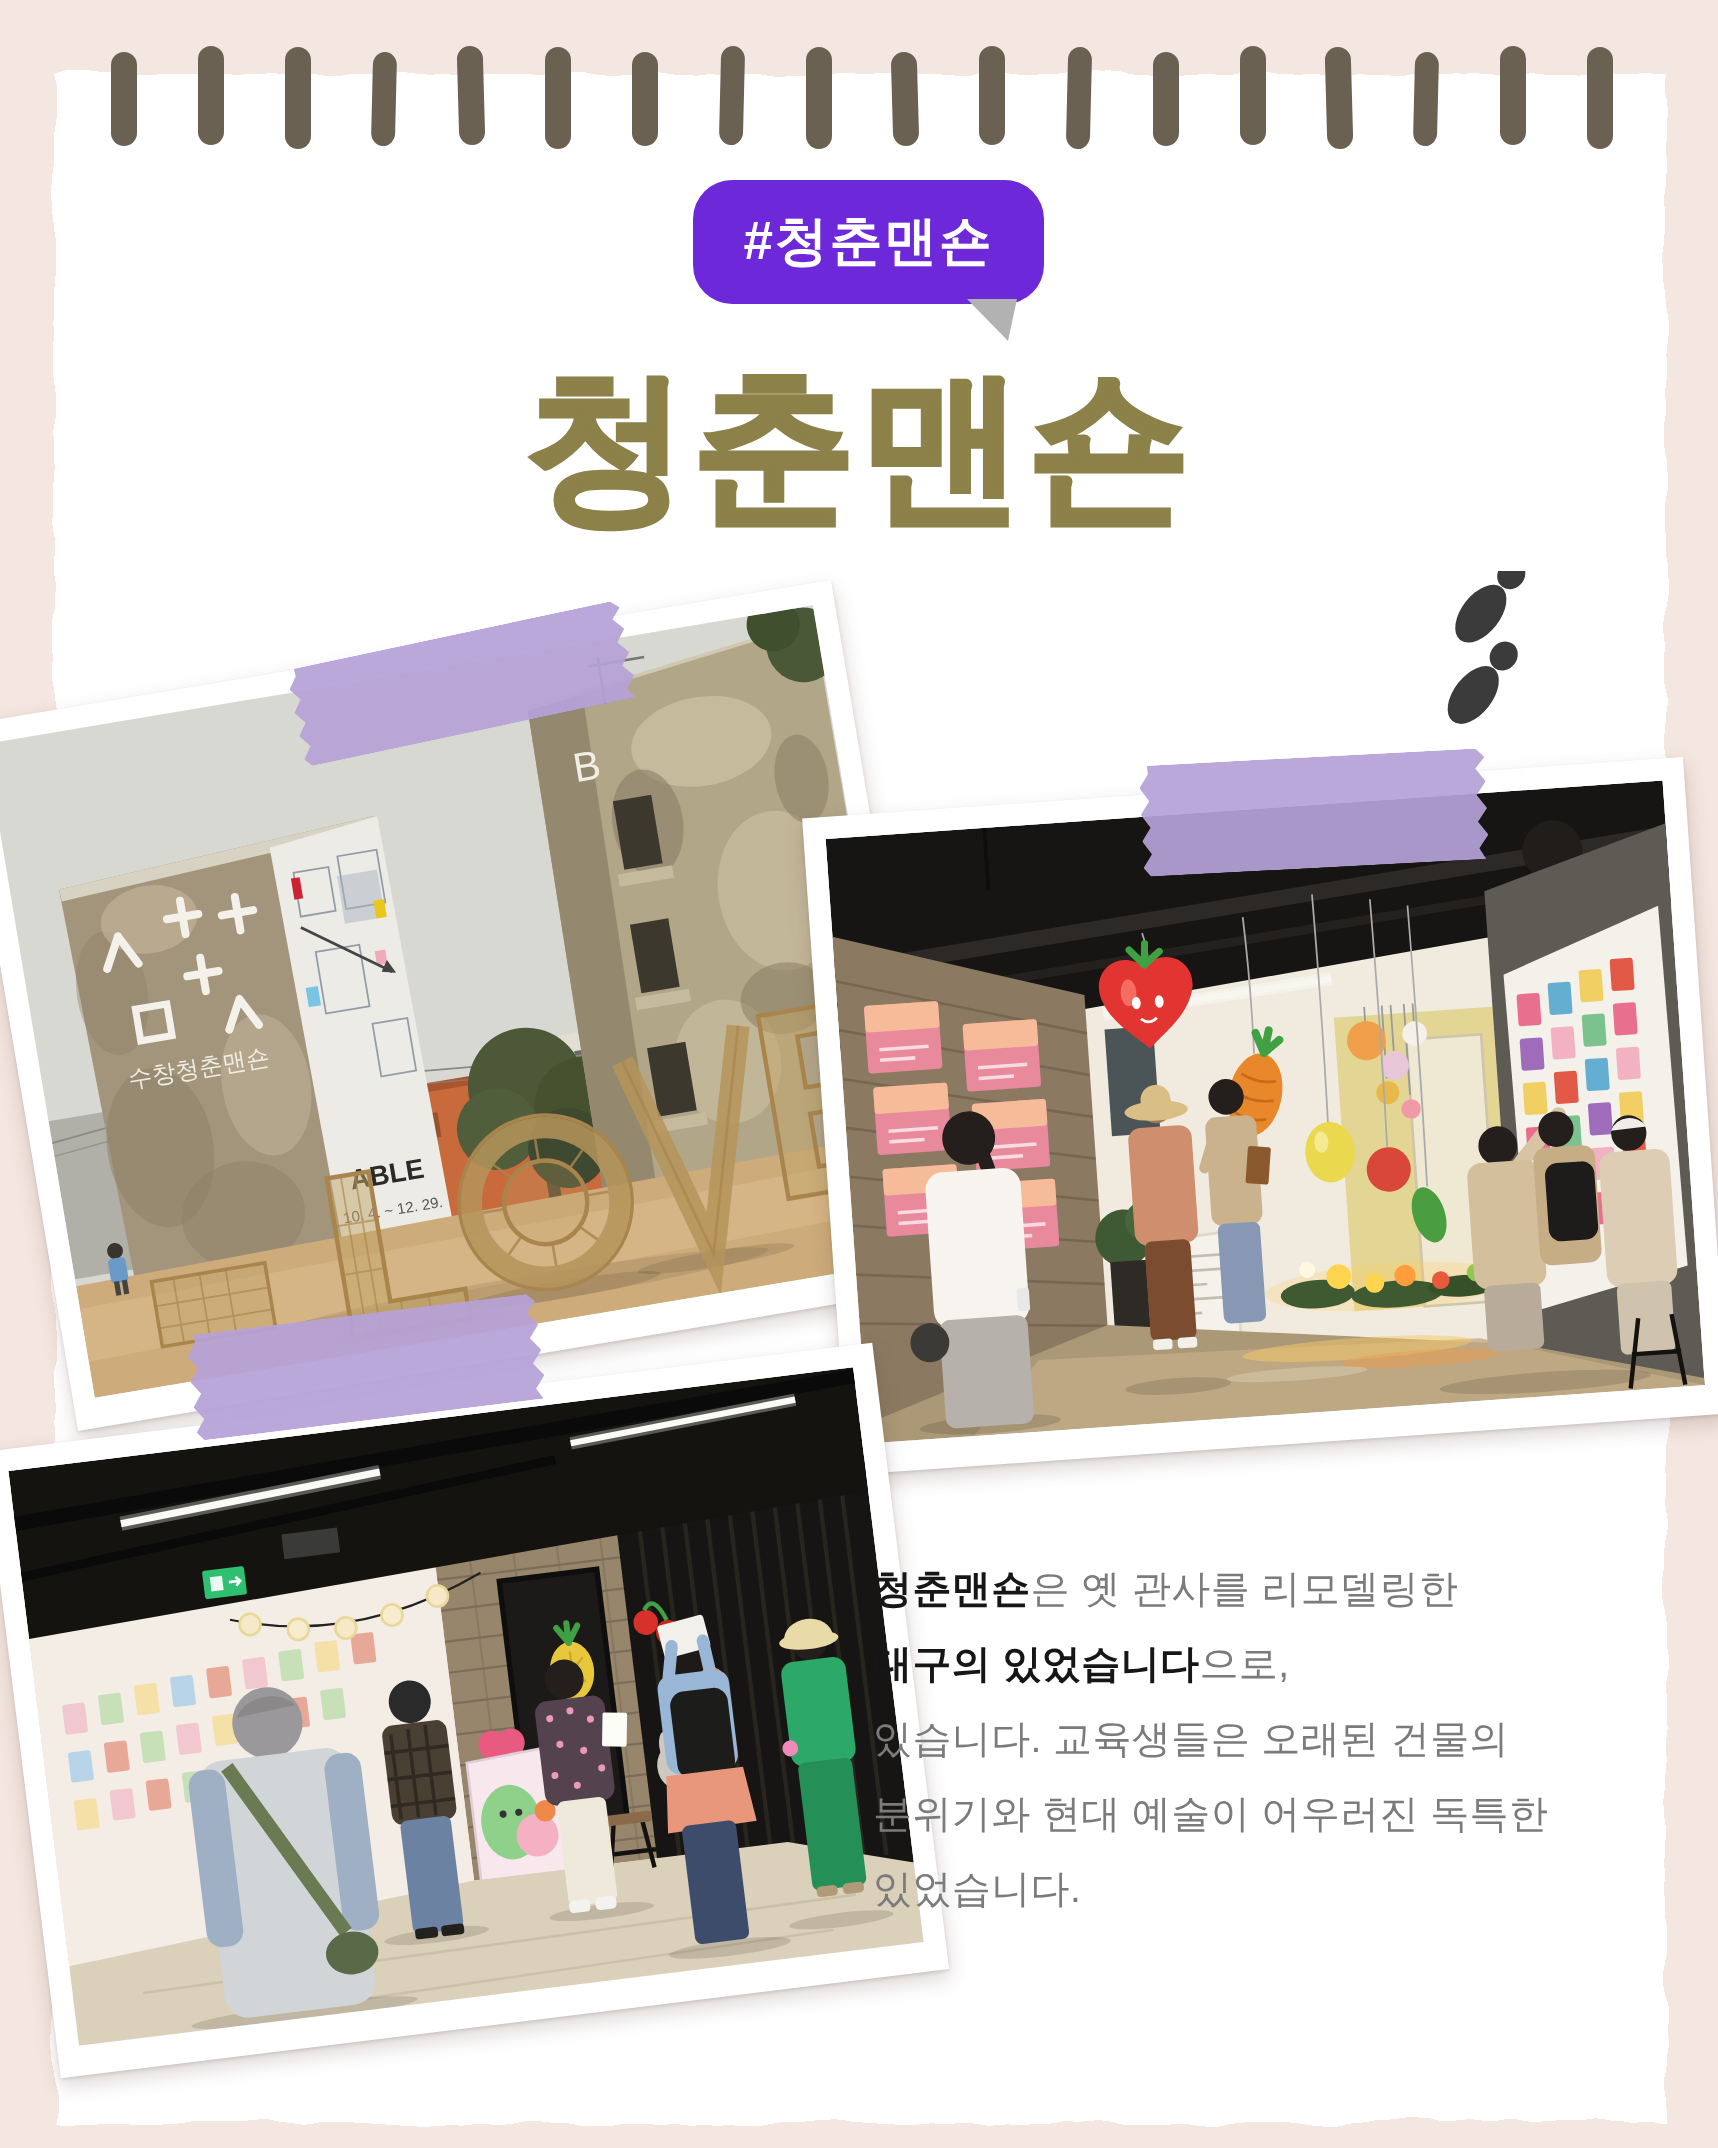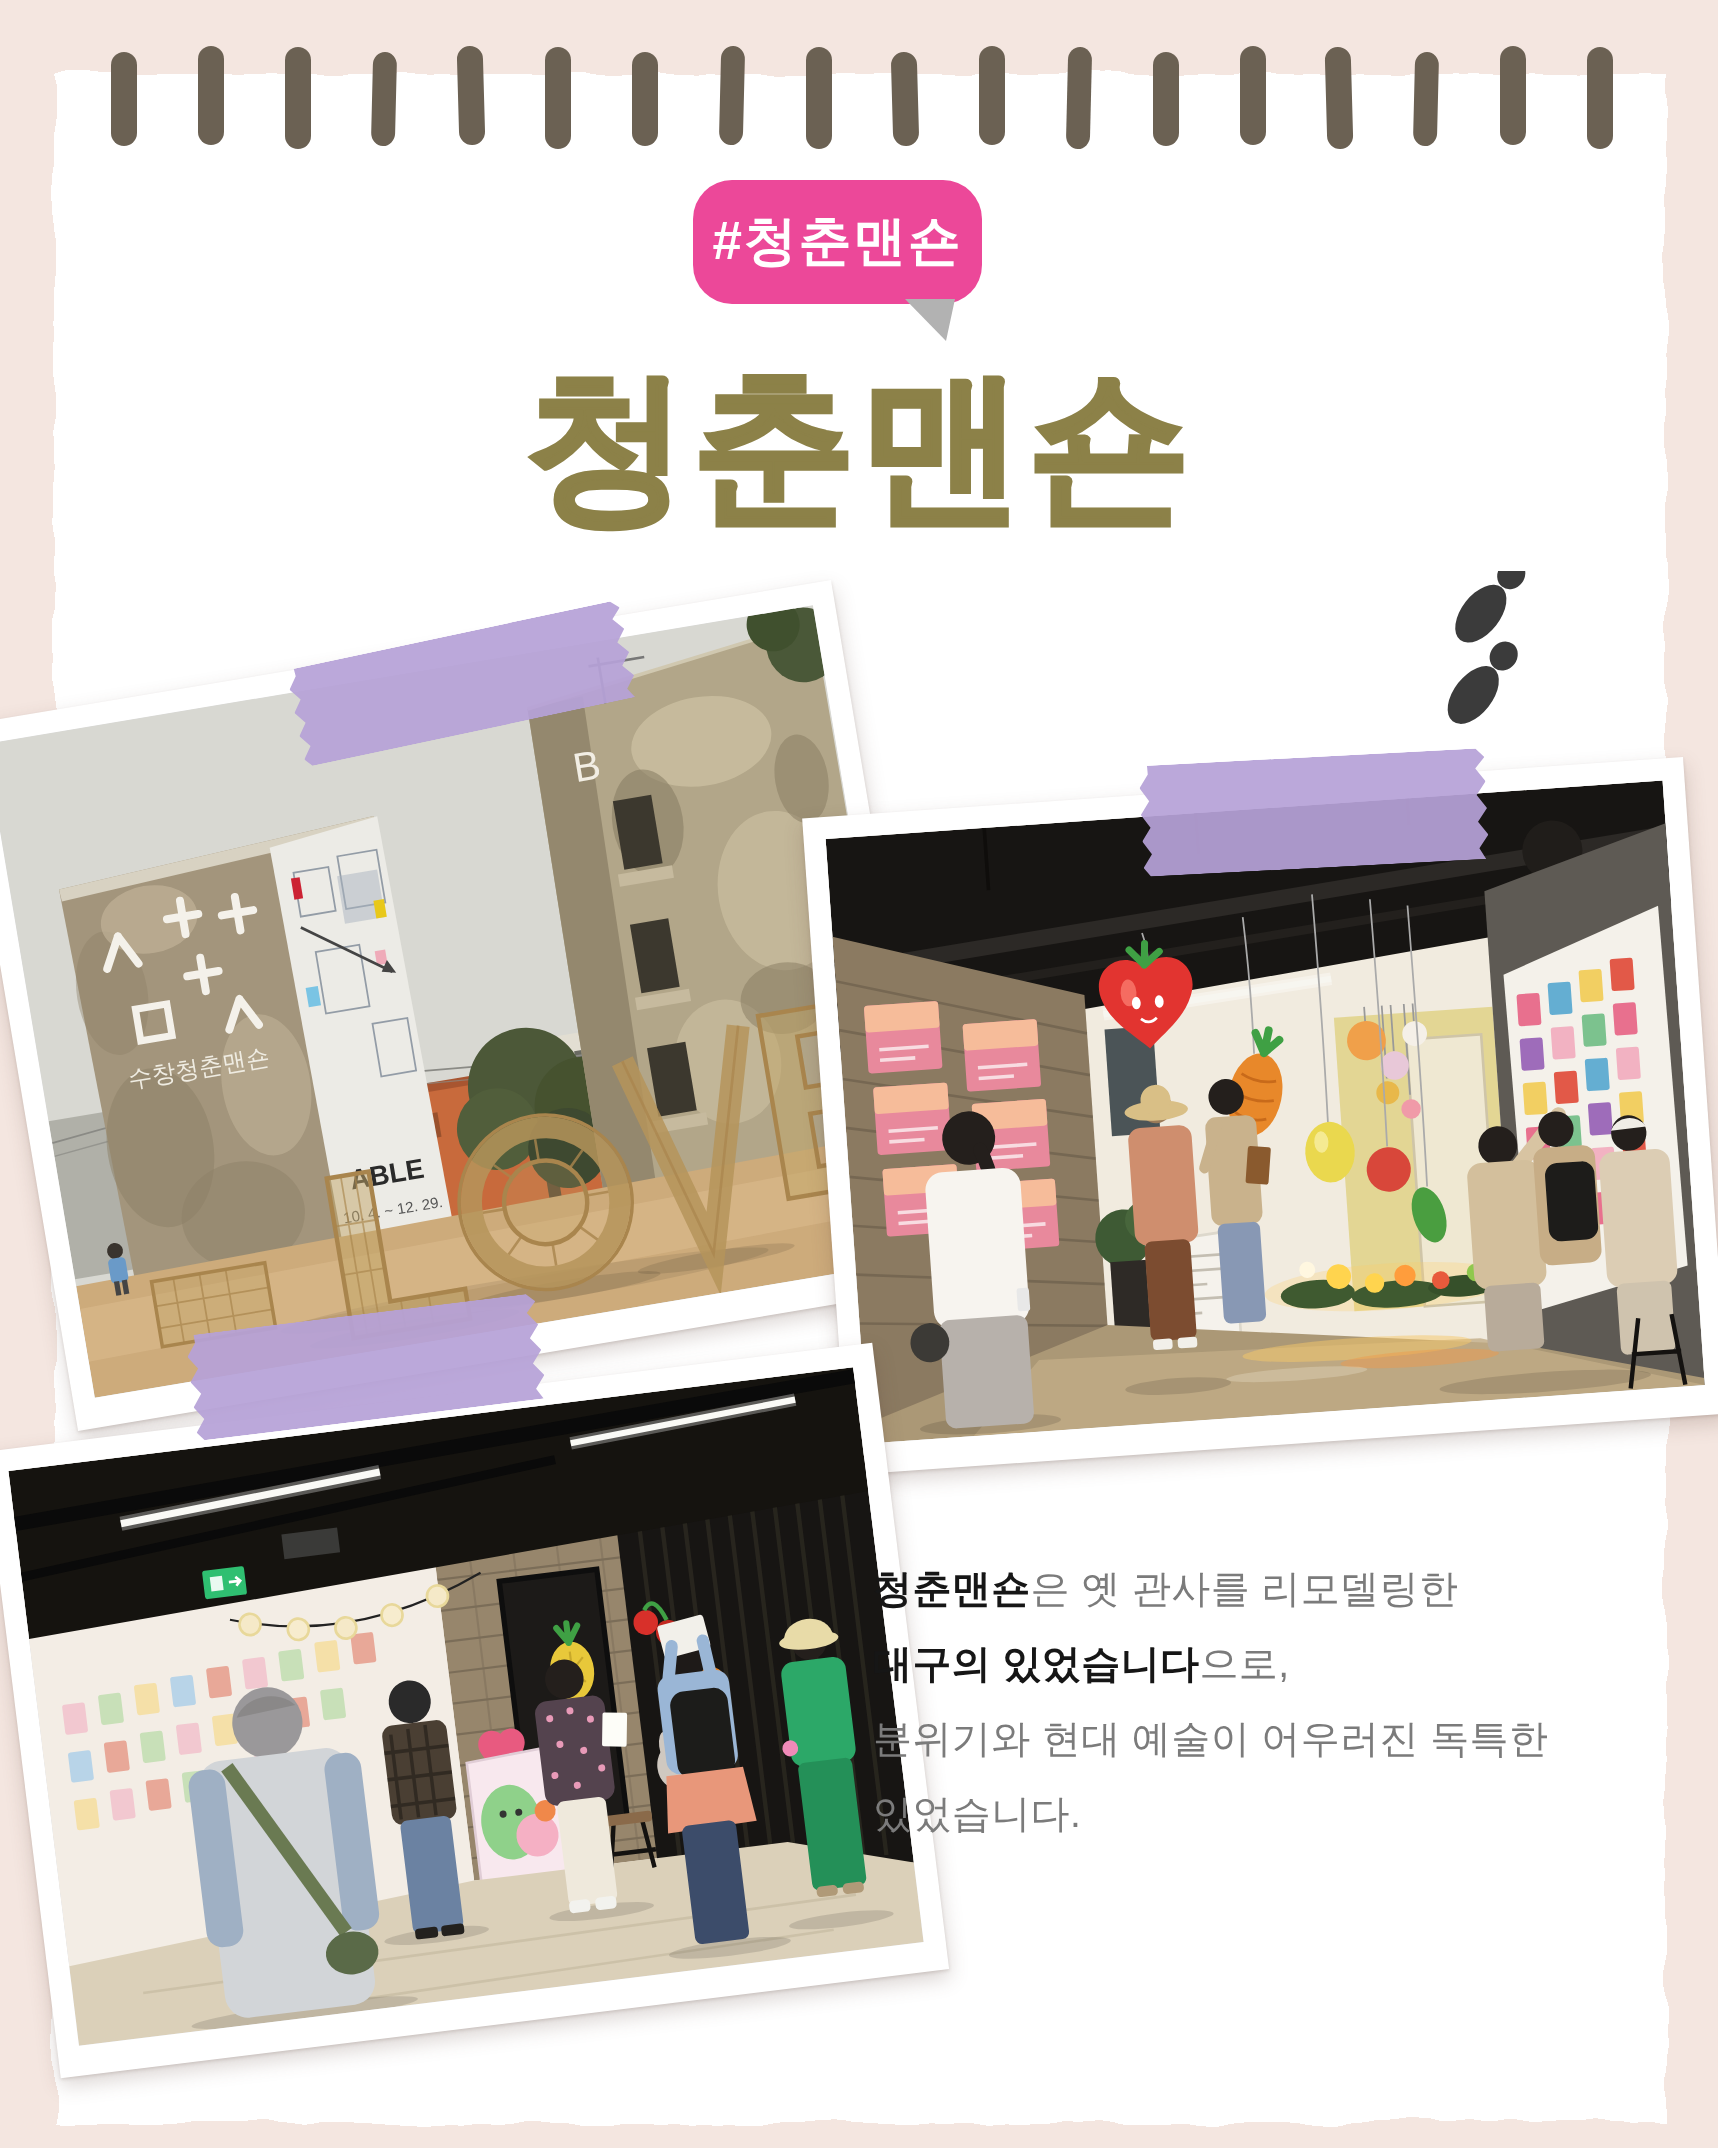--- a/index.html
+++ b/index.html
@@ -10,21 +10,21 @@
   
   .stitches{position:absolute;left:111px;top:44px;width:1502px;height:109px;display:flex;
             justify-content:space-between;align-items:flex-start;z-index:6;}
   .stitch{width:26px;background:#6b6153;border-radius:13.4px;}
   .stitch:nth-child(3n){height:102px;margin-top:3.4px;}
   .stitch:nth-child(3n+1){height:94px;margin-top:8.4px;}
   .stitch:nth-child(3n+2){height:99px;margin-top:1.7px;}
   .stitch:nth-child(4n){transform:rotate(1.4deg) scaleX(.92);}
   .stitch:nth-child(5n){transform:rotate(-1.6deg);}
   
-  .bubble{position:absolute;left:693px;top:180px;width:289px;height:124px;background:#ec4899;
+  .bubble{position:absolute;left:693px;top:180px;width:351px;height:124px;background:#6d28d9;
           border-radius:39px;z-index:6;display:flex;align-items:center;justify-content:center;}
   .bubble-tail{position:absolute;right:27px;bottom:-37px;width:50px;height:42px;background:#b2b2b2;
           clip-path:polygon(0 0,100% 0,82% 100%);}
   .bubble-text{color:#ffffff;font-size:53px;font-weight:bold;letter-spacing:1.7px;}
   
   .title{position:absolute;left:54px;top:361px;width:1611px;text-align:center;z-index:6;
          font-size:164px;line-height:1.05;font-weight:bold;color:#8c8148;
          -webkit-text-stroke:4.2px #8c8148;letter-spacing:3.4px;}
   
   .footprints{position:absolute;left:1428px;top:571px;width:134px;height:168px;z-index:6;}
@@ -554,18 +554,19 @@
    </div>
   </div>
 
   <div class="tape tape-1"></div>
   <div class="tape tape-2"></div>
   <div class="tape tape-3"></div>
 
   <div class="description">
     <div class="line"><span class="em">청춘맨숀</span><span>은 옛 관사를 리모델링한</span></div>
     <div class="line"><span class="em">대구의 있었습니다</span><span>으로,</span></div>
+    <div class="line"><span>있습니다. 교육생들은 오래된 건물의</span></div>
     <div class="line"><span>분위기와 현대 예술이 어우러진 독특한</span></div>
     <div class="line"><span>있었습니다.</span></div>
   </div>
 
 </div>
 
 
 </body></html>

